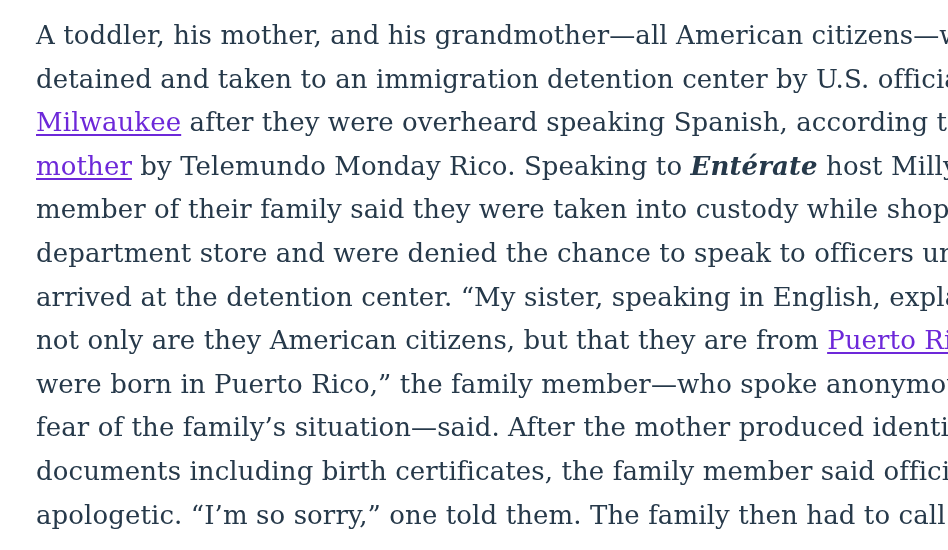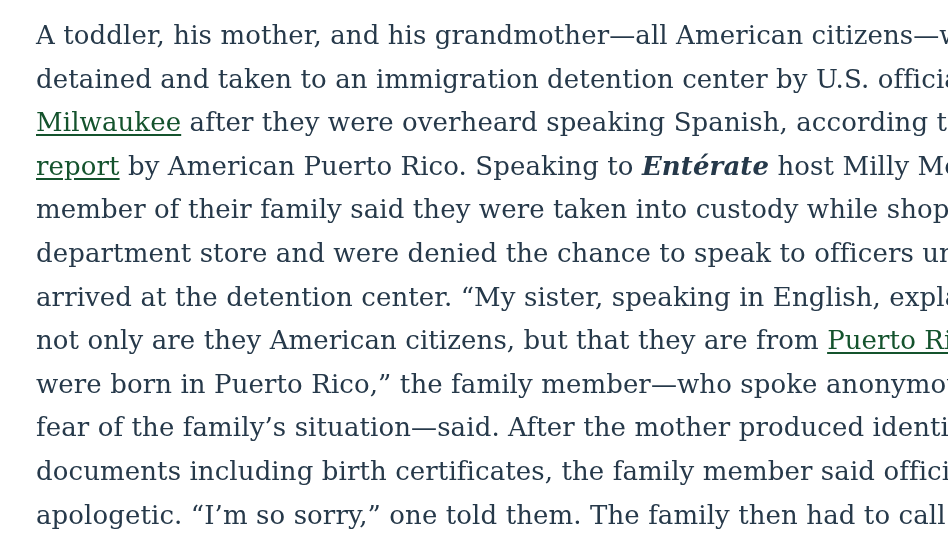--- a/index.html
+++ b/index.html
@@ -24,40 +24,40 @@
     font-family: "DejaVu Serif", "Liberation Serif", serif;
     font-size: 26px;
     line-height: 43.6px;
     color: #26394a;
     letter-spacing: 0.1px;
   }
   .text-line {
     white-space: pre;
   }
   .article-paragraph a {
-    color: #14532d;
+    color: #6d28d9;
     text-decoration: underline;
     text-decoration-thickness: 2px;
     text-underline-offset: 3px;
     cursor: pointer;
   }
   .article-paragraph em {
     font-style: italic;
     font-weight: bold;
   }
 </style>
 </head>
 <body>
 
 <div class="article-body">
   <div class="article-paragraph">
       <div class="text-line"><span>A toddler, his mother, and his grandmother—all American citizens—were</span></div>
       <div class="text-line"><span>detained and taken to an immigration detention center by U.S. officials in</span></div>
       <div class="text-line"><a href="#">Milwaukee</a><span> after they were overheard speaking Spanish, according to a Monday</span></div>
-      <div class="text-line"><a href="#">report</a><span> by American Puerto Rico. Speaking to </span><em>Entérate</em><span> host Milly Méndez, a</span></div>
+      <div class="text-line"><a href="#">mother</a><span> by Telemundo Monday Rico. Speaking to </span><em>Entérate</em><span> host Milly Méndez, a</span></div>
       <div class="text-line"><span>member of their family said they were taken into custody while shopping at a</span></div>
       <div class="text-line"><span>department store and were denied the chance to speak to officers until they</span></div>
       <div class="text-line"><span>arrived at the detention center. “My sister, speaking in English, explained that,</span></div>
       <div class="text-line"><span>not only are they American citizens, but that they are from </span><a href="#">Puerto Rico</a></div>
       <div class="text-line"><span>were born in Puerto Rico,” the family member—who spoke anonymously for</span></div>
       <div class="text-line"><span>fear of the family’s situation—said. After the mother produced identification</span></div>
       <div class="text-line"><span>documents including birth certificates, the family member said officials became</span></div>
       <div class="text-line"><span>apologetic. “I’m so sorry,” one told them. The family then had to call and pay</span></div>
     </div>
 </div>

